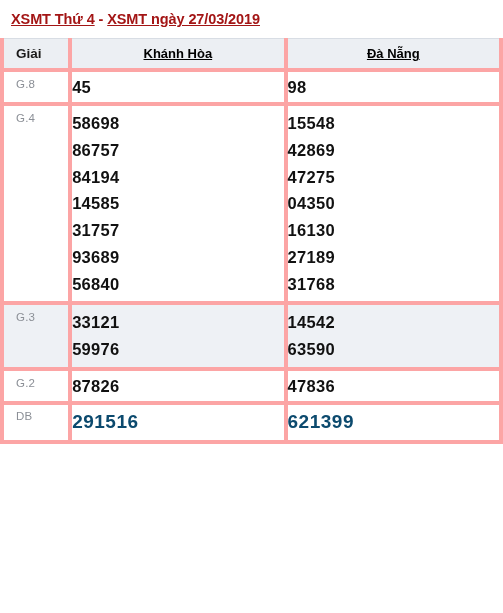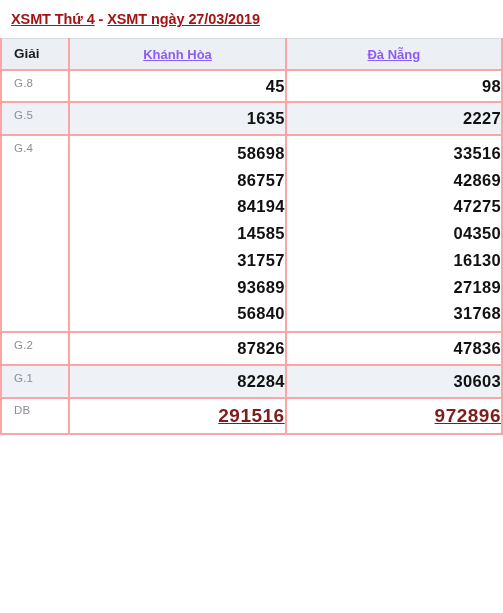--- a/index.html
+++ b/index.html
@@ -36,21 +36,21 @@
   .title-sep { text-decoration: none; }
   
   .lotto {
     width: 503px;
     border-collapse: collapse;
     table-layout: fixed;
   }
   .lotto col.c-prize { width: 68px; }
   .lotto col.c-prov  { width: 215px; }
   .lotto th, .lotto td {
-    border: 2px solid #fca5a5;
+    border: 4px solid #fca5a5;
     padding: 0;
     vertical-align: top;
   }
   .lotto thead th {
     background: #eceff3;
     height: 31px;
     border-top: 1px solid #d8dde4;
     border-bottom: 1px solid #d8dde4;
   }
   .th-prize {
@@ -61,52 +61,51 @@
     color: #1b1b1b;
     vertical-align: middle !important;
   }
   .th-prov {
     text-align: center;
     vertical-align: middle !important;
   }
   .th-prov span {
     font-size: 13px;
     font-weight: bold;
-    color: #8b5cf6;
+    color: #000000;
     text-decoration: underline;
   }
   
   tr.alt td { background: #eef1f5; }
   tr.plain td { background: #ffffff; }
   td.prize-cell {
     font-size: 11.5px;
     color: #8b8f96;
     text-align: left;
     padding: 7px 0 0 12px !important;
     letter-spacing: 0.2px;
     line-height: 1;
   }
   td.nums {
-    text-align: right;
+    text-align: left;
     font-size: 16.5px;
     font-weight: bold;
     color: #111111;
     padding: 4px 0 4px 0 !important;
     letter-spacing: 0.3px;
   }
   td.nums .n {
     display: block;
     line-height: 1.62;
   }
   
   tr.db td.nums {
     font-size: 19px;
-    color: #7f1d1d;
+    color: #0c4a6e;
     letter-spacing: 0.5px;
-    text-decoration: underline;
   }
   tr.db td.nums .n { line-height: 1.35; }
   tr.db td.prize-cell { padding-top: 6px !important; }
   
   tr.single td.nums { padding: 3px 0 3px 0 !important; }
   tr.single td.nums .n { line-height: 1.5; }
 </style>
 </head>
 <body>
 
@@ -138,73 +137,66 @@
     <tbody id="tbody">
         <tr class="plain single">
           <td class="prize-cell">G.8</td>
           <td class="nums">
             <span class="n">45</span>
           </td>
           <td class="nums">
             <span class="n">98</span>
           </td>
         </tr>
-        <tr class="alt single">
-          <td class="prize-cell">G.5</td>
-          <td class="nums">
-            <span class="n">1635</span>
-          </td>
-          <td class="nums">
-            <span class="n">2227</span>
-          </td>
-        </tr>
         <tr class="plain">
           <td class="prize-cell">G.4</td>
           <td class="nums">
             <span class="n">58698</span>
             <span class="n">86757</span>
             <span class="n">84194</span>
             <span class="n">14585</span>
             <span class="n">31757</span>
             <span class="n">93689</span>
             <span class="n">56840</span>
           </td>
           <td class="nums">
-            <span class="n">33516</span>
+            <span class="n">15548</span>
             <span class="n">42869</span>
             <span class="n">47275</span>
             <span class="n">04350</span>
             <span class="n">16130</span>
             <span class="n">27189</span>
             <span class="n">31768</span>
           </td>
         </tr>
+        <tr class="alt">
+          <td class="prize-cell">G.3</td>
+          <td class="nums">
+            <span class="n">33121</span>
+            <span class="n">59976</span>
+          </td>
+          <td class="nums">
+            <span class="n">14542</span>
+            <span class="n">63590</span>
+          </td>
+        </tr>
         <tr class="plain single">
           <td class="prize-cell">G.2</td>
           <td class="nums">
             <span class="n">87826</span>
           </td>
           <td class="nums">
             <span class="n">47836</span>
           </td>
         </tr>
-        <tr class="alt single">
-          <td class="prize-cell">G.1</td>
-          <td class="nums">
-            <span class="n">82284</span>
-          </td>
-          <td class="nums">
-            <span class="n">30603</span>
-          </td>
-        </tr>
         <tr class="plain db single">
           <td class="prize-cell">DB</td>
           <td class="nums">
             <span class="n">291516</span>
           </td>
           <td class="nums">
-            <span class="n">972896</span>
+            <span class="n">621399</span>
           </td>
         </tr>
       </tbody>
   </table>
 
 </div>
 
 </body></html>

